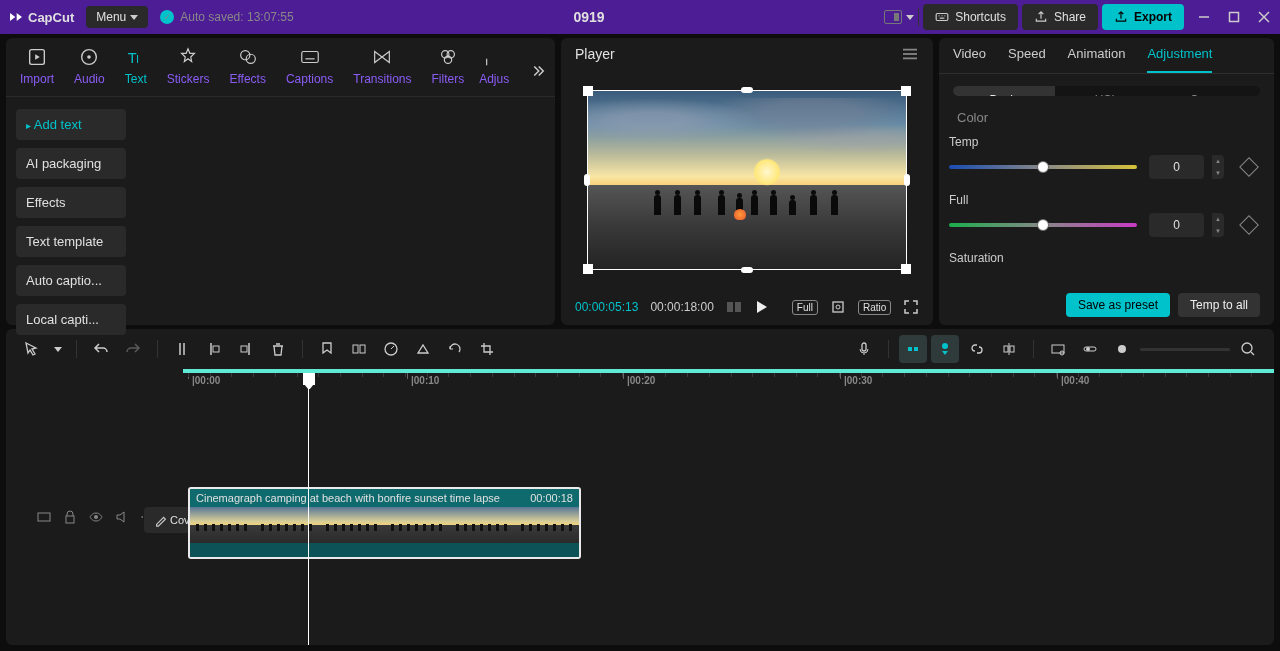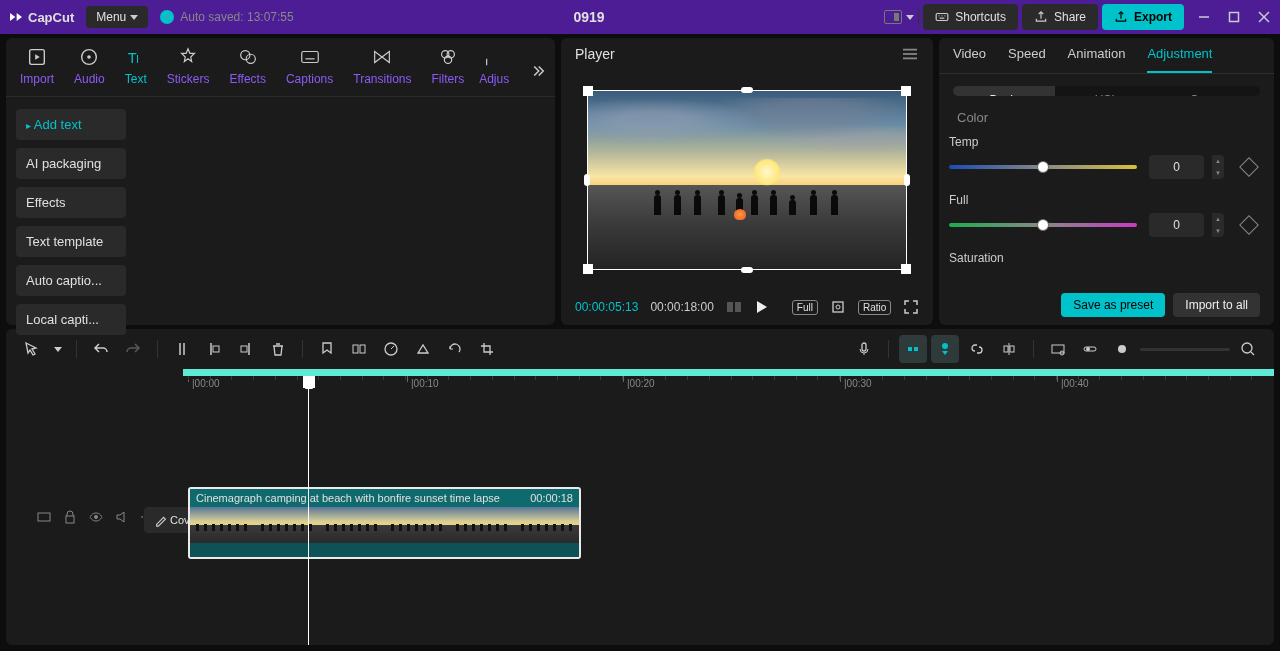--- a/index.html
+++ b/index.html
@@ -94,21 +94,21 @@
 .btn-preset { background:#00c2cb; color:#000; padding:5px 12px; border-radius:4px; font-size:12px; cursor:pointer; font-weight:500;}
 .btn-apply { background:#333; color:#eee; padding:5px 12px; border-radius:4px; font-size:12px; cursor:pointer; font-weight:500;}
 
 
 .timeline-area { flex:1; display:flex; flex-direction:column; background:#1b1b1b; margin:0 6px 6px 6px; border-radius:6px; }
 .timeline-toolbar { display:flex; align-items:center; padding:6px 12px; gap:4px; }
 .tl-tool { width:28px; height:28px; display:flex; align-items:center; justify-content:center; cursor:pointer; border-radius:4px; color:#ccc; }
 .tl-tool.on { background:#2f3a3b; color:#00c2cb; }
 .tl-sep { width:1px; height:18px; background:#333; margin:0 6px; }
 .tl-spacer { flex:1; }
-.ruler-wrap { position:relative; height:20px; margin-left:177px; border-top:7px solid #5eead4; overflow:hidden; }
+.ruler-wrap { position:relative; height:20px; margin-left:177px; border-top:4px solid #5eead4; overflow:hidden;font-weight:bold; }
 .ruler { position:relative; height:100%; }
 .tick-major { position:absolute; top:0; height:100%; }
 .tick-major .tick-line { width:1px; height:6px; background:#666;}
 .tick-label { position:absolute; top:2px; left:4px; font-size:10px; color:#888; }
 .minor-tick {position:absolute; top:0; width:1px; height:4px; background:#3a3a3a;}
 .playhead { position:absolute; top:0; width:2px; background:#fff; z-index:20; }
 .playhead-head { position:absolute; top:-2px; left:-5px; width:12px; height:14px; background:#fff; border-radius:3px 3px 0 0;}
 .playhead-head::after{content:"";position:absolute;bottom:-5px;left:1px;width:0;height:0;border-left:5px solid transparent;border-right:5px solid transparent;border-top:6px solid #fff;}
 .tracks-area { flex:1; display:flex; position:relative; }
 .tracks-gutter { width:177px; display:flex; flex-direction:column; align-items:center; justify-content:center; gap:6px; }
@@ -388,21 +388,21 @@
               <div class="spin-btn">▼</div>
             </div>
           <div class="keyframe-diamond"></div>
         </div>
       </div>
       <div class="prop-row">
         <div class="prop-label">Saturation</div>
       </div>
       <div class="panel-footer">
         <div class="btn-preset">Save as preset</div>
-        <div class="btn-apply">Import to all</div>
+        <div class="btn-apply">Temp to all</div>
       </div>
     </div>
   </div>
 
   <div class="timeline-area">
     <div class="timeline-toolbar">
       <div class="tl-tool">
           <svg width="16" height="16" viewBox="0 0 16 16">
             <path d="M2 2l10 5-4 1 3 5-2 1-3-5-2 3z" fill="none" stroke="#ccc" stroke-width="1.3"></path>
           </svg>

